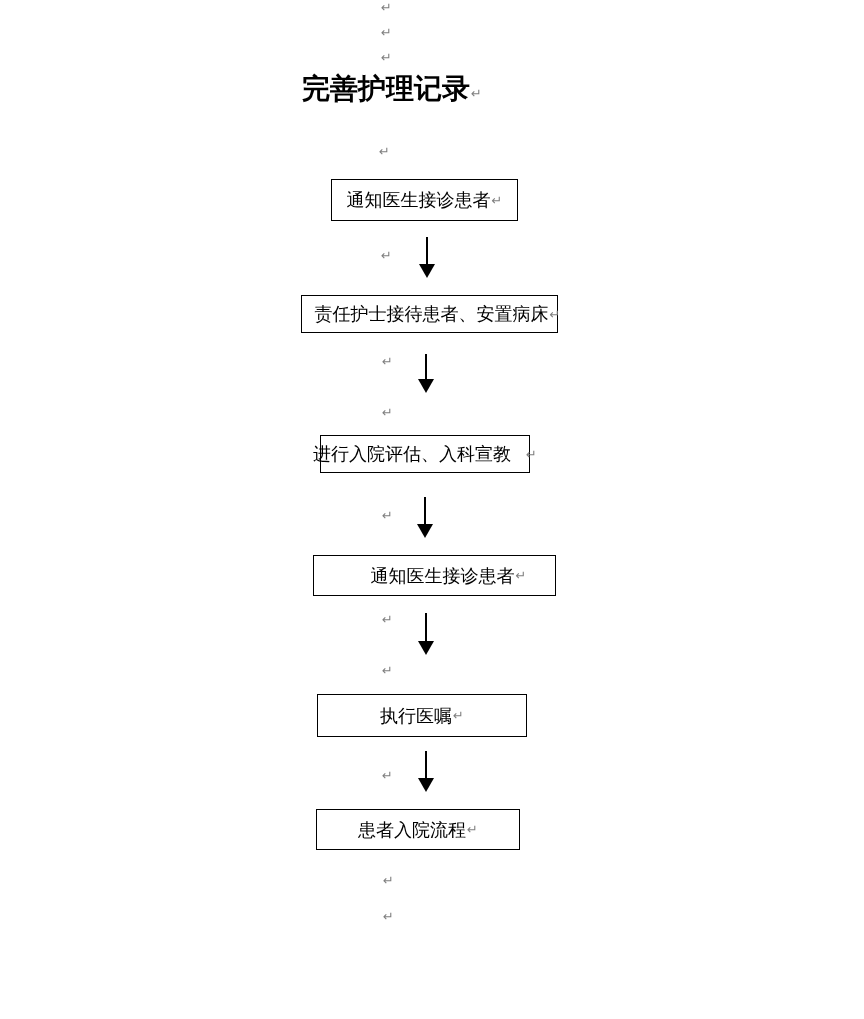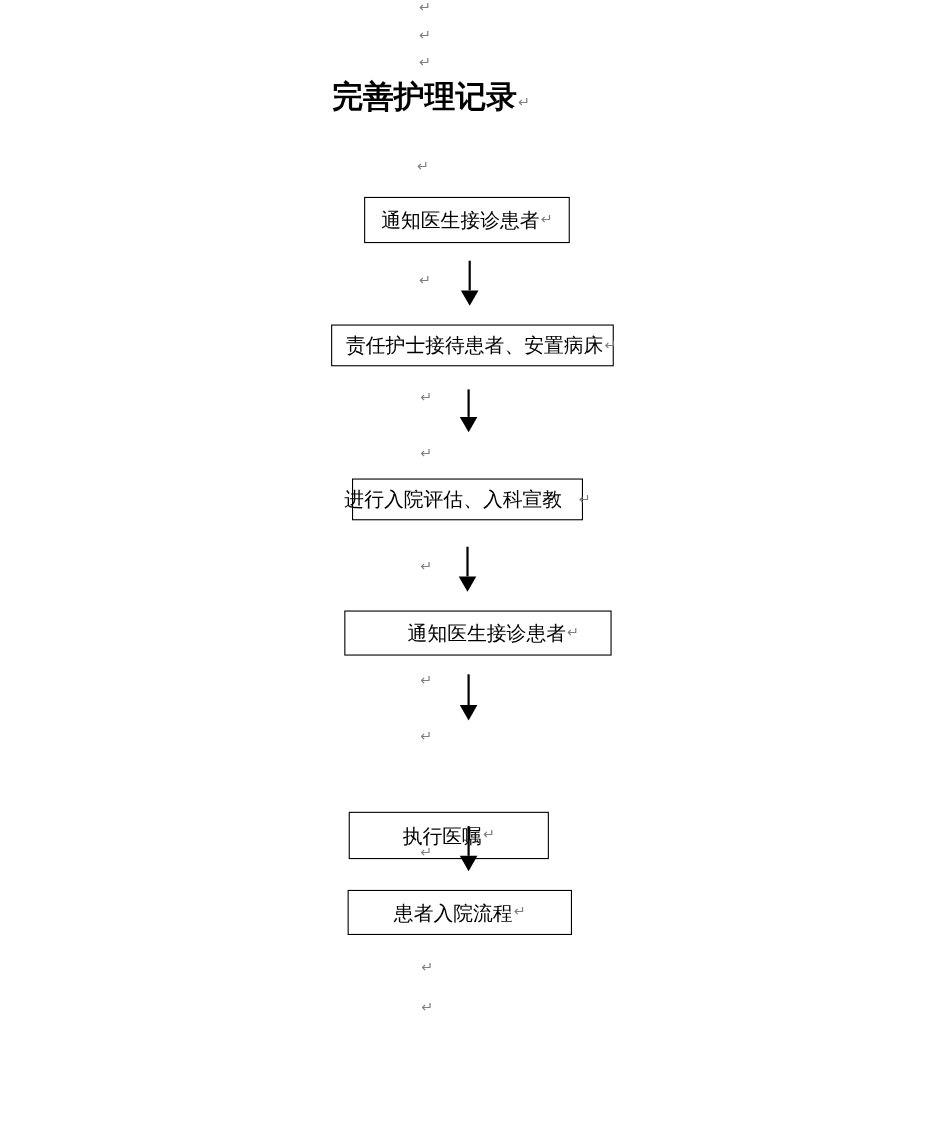--- a/index.html
+++ b/index.html
@@ -54,21 +54,21 @@
     justify-content: center;
     font-size: 18px;
     color: #000000;
     white-space: nowrap;
     box-sizing: border-box;
   }
   #node1 { left: 331px; top: 179px; width: 187px; height: 42px; }
   #node2 { left: 301px; top: 295px; width: 257px; height: 38px; padding-left: 16px; }
   #node3 { left: 320px; top: 435px; width: 210px; height: 38px; gap: 14px; }
   #node4 { left: 313px; top: 555px; width: 243px; height: 41px; padding-left: 28px; }
-  #node5 { left: 317px; top: 694px; width: 182px; height: 43px; margin-top: 44px; }
+  #node5 { left: 317px; top: 694px; width: 210px; height: 43px; }
   #node6 { left: 316px; top: 809px; width: 204px; height: 41px; }
   
   .arrow {
     position: absolute;
     width: 16px;
     display: flex;
     flex-direction: column;
     align-items: center;
   }
   .arrow .shaft {

